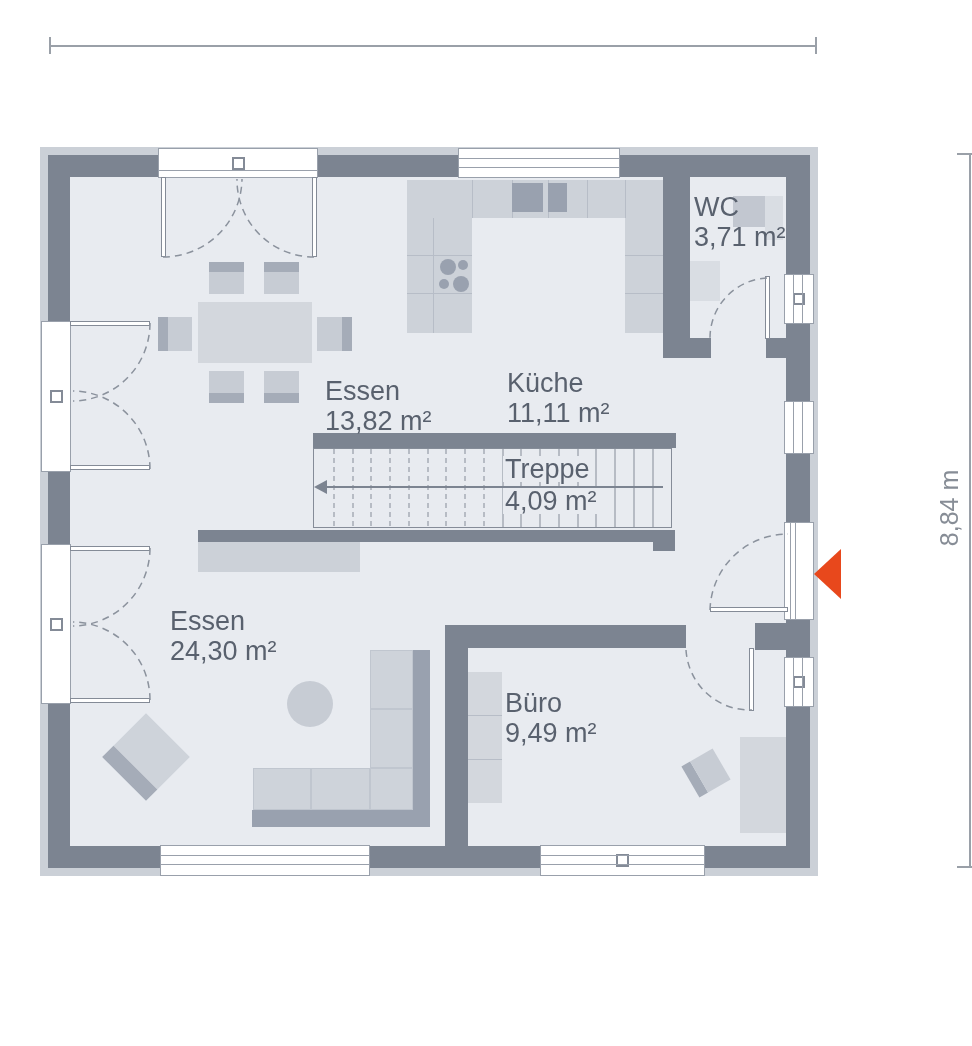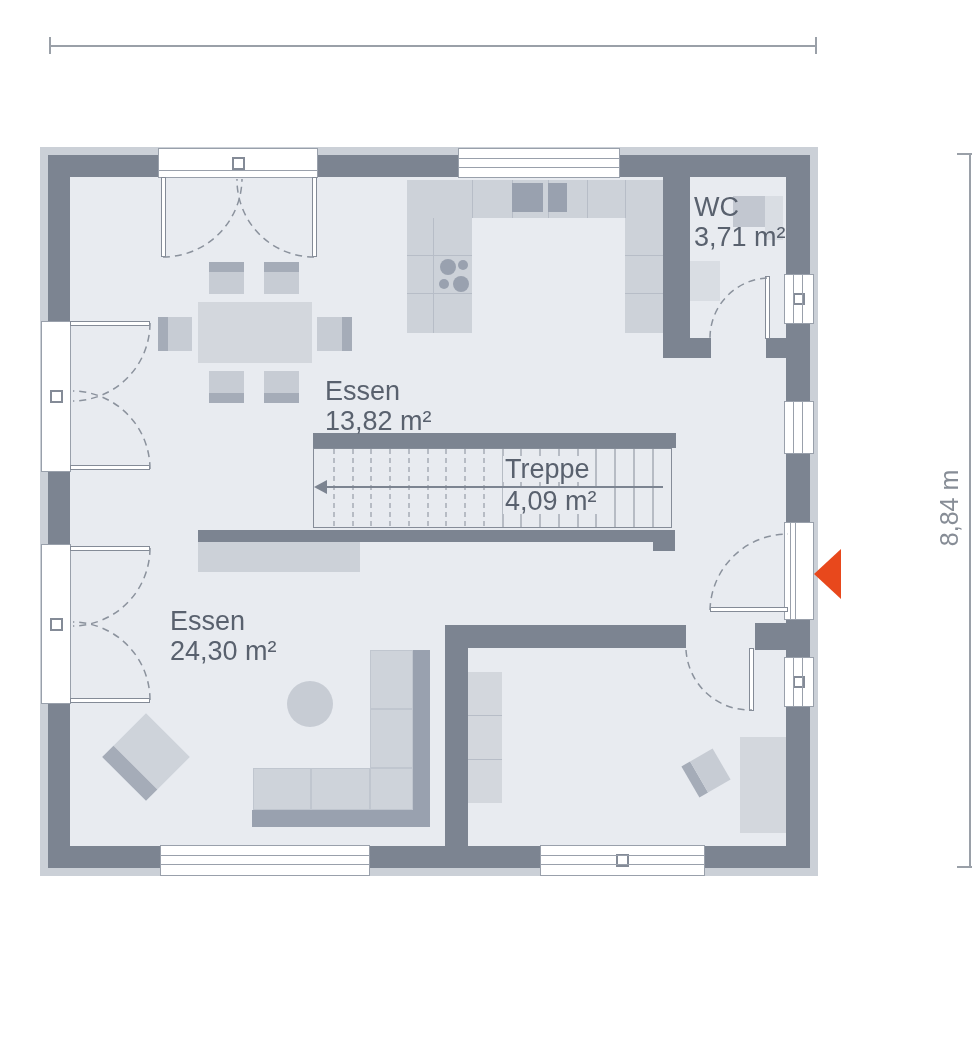--- a/index.html
+++ b/index.html
@@ -250,27 +250,35 @@
     <div class="abs f-dark" style="left:0;top:0;width:10px;height:36px;"></div>
     <div class="abs f-mid" style="left:10px;top:0;width:26px;height:36px;"></div>
   </div>
 
   <div class="abs entr-arrow" style="left:814px;top:549px;"></div>
 
   <div class="abs rlabel" style="left:325px;top:376px;">
     <span>Essen</span>
     <span class="area">13,82 m²</span>
   </div>
+  <div class="abs rlabel" style="left:507px;top:368px;">
+    <span>Küche</span>
+    <span class="area">11,11 m²</span>
+  </div>
   <div class="abs rlabel" style="left:694px;top:192px;">
     <span>WC</span>
     <span class="area">3,71 m²</span>
   </div>
   <div class="abs rlabel rlabel-masked" style="left:503px;top:456px;text-align:center;">
     <span>Treppe</span>
     <span class="area">4,09 m²</span>
   </div>
   <div class="abs rlabel" style="left:170px;top:606px;">
     <span>Essen</span>
     <span class="area">24,30 m²</span>
   </div>
+  <div class="abs rlabel" style="left:505px;top:688px;">
+    <span>Büro</span>
+    <span class="area">9,49 m²</span>
+  </div>
 
 
 </div>
 
 </body></html>

